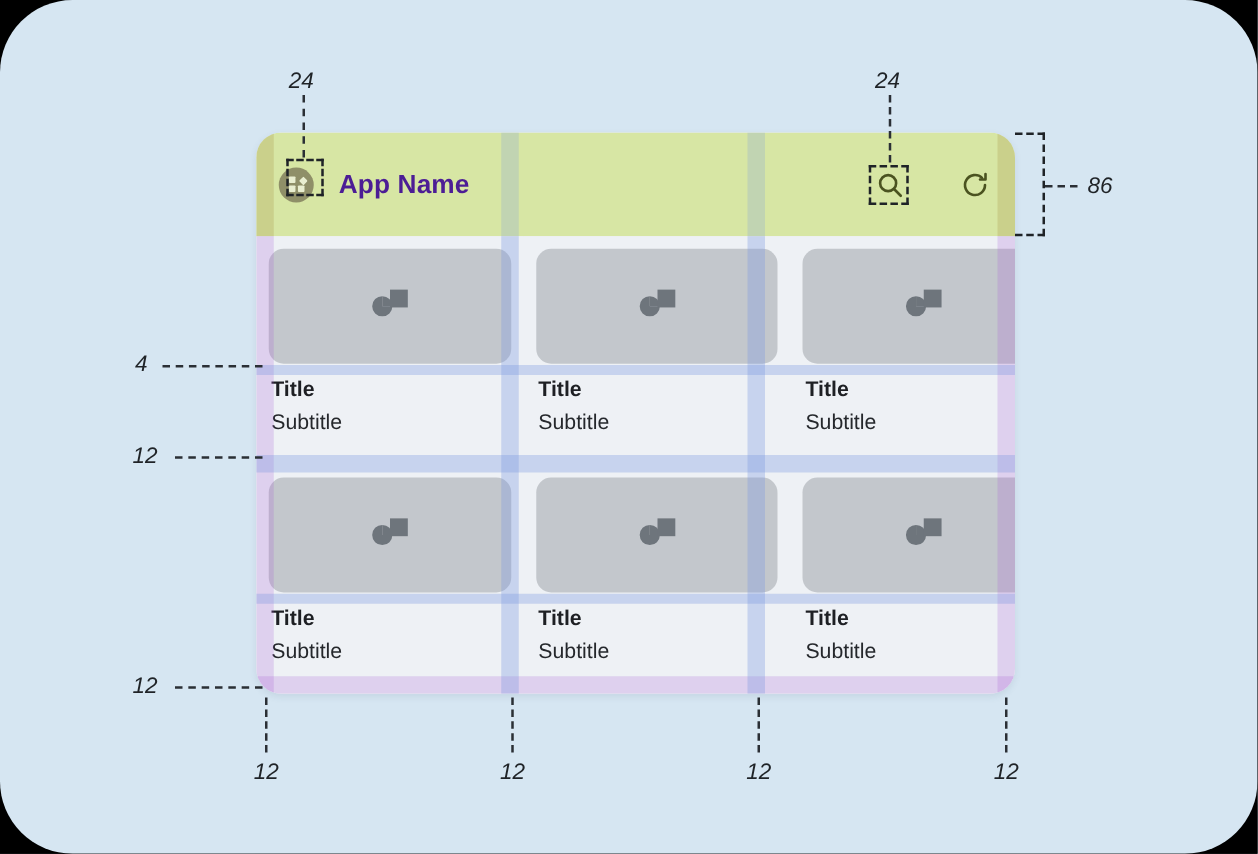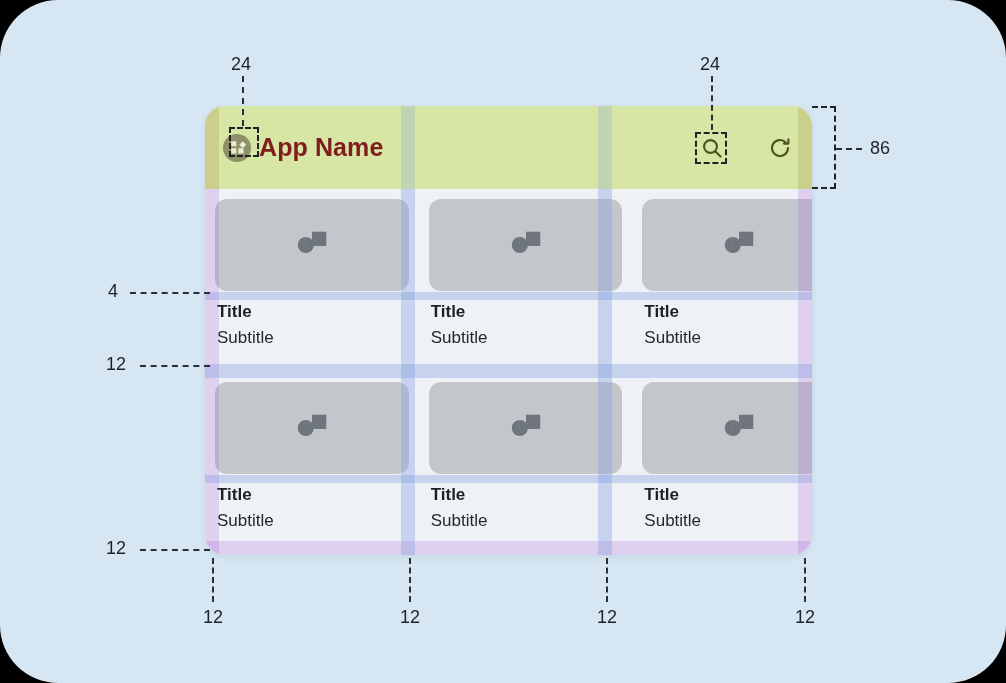--- a/index.html
+++ b/index.html
@@ -53,24 +53,24 @@
   .avatar-btn {
     width: 28px; height: 28px;
     border-radius: 50%;
     background: #8f8f68;
     display: flex;
     align-items: center;
     justify-content: center;
     flex: none;
   }
   #app-name {
-    margin-left: 8px;
-    font-size: 25px;
+    margin-left: 20px;
+    font-size: 21px;
     font-weight: 700;
-    color: #7f1d1d;
+    color: #4c1d95;
     letter-spacing: 0.1px;
     white-space: nowrap;
   }
   #appbar-actions {
     position: absolute;
     right: 20px;
     display: flex;
     align-items: center;
     gap: 44px;
   }
@@ -124,21 +124,21 @@
     line-height: 1.15;
   }
 
   
   .ov { position: absolute; pointer-events: none; }
   .ov-gutter  { background: rgba(120,152,226,0.33); }
   .ov-margin  { background: rgba(168,90,214,0.22); }
   .ov-margin-bar { background: rgba(150,120,40,0.20); }
 
   
-  #annot { position: absolute; inset: 0; }
+  #annot { position: absolute; inset: 0; font-style: italic; }
   .lbl {
     position: absolute;
     font-size: 18px;
     color: #1f2327;
     white-space: nowrap;
   }
   .dash-v {
     position: absolute;
     border-left: 2px dashed #2a2f35;
     width: 0;

